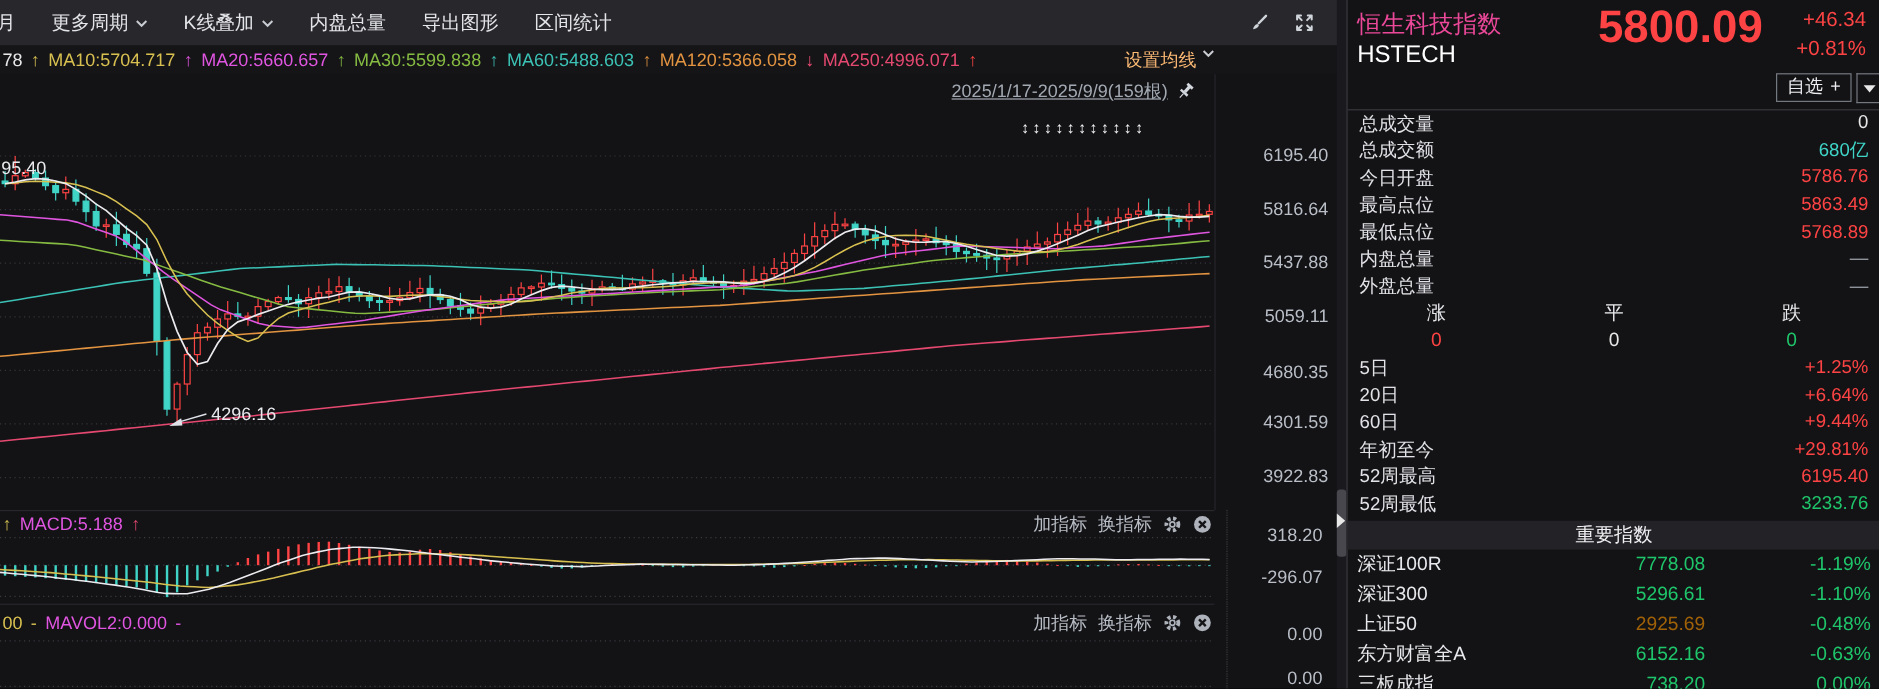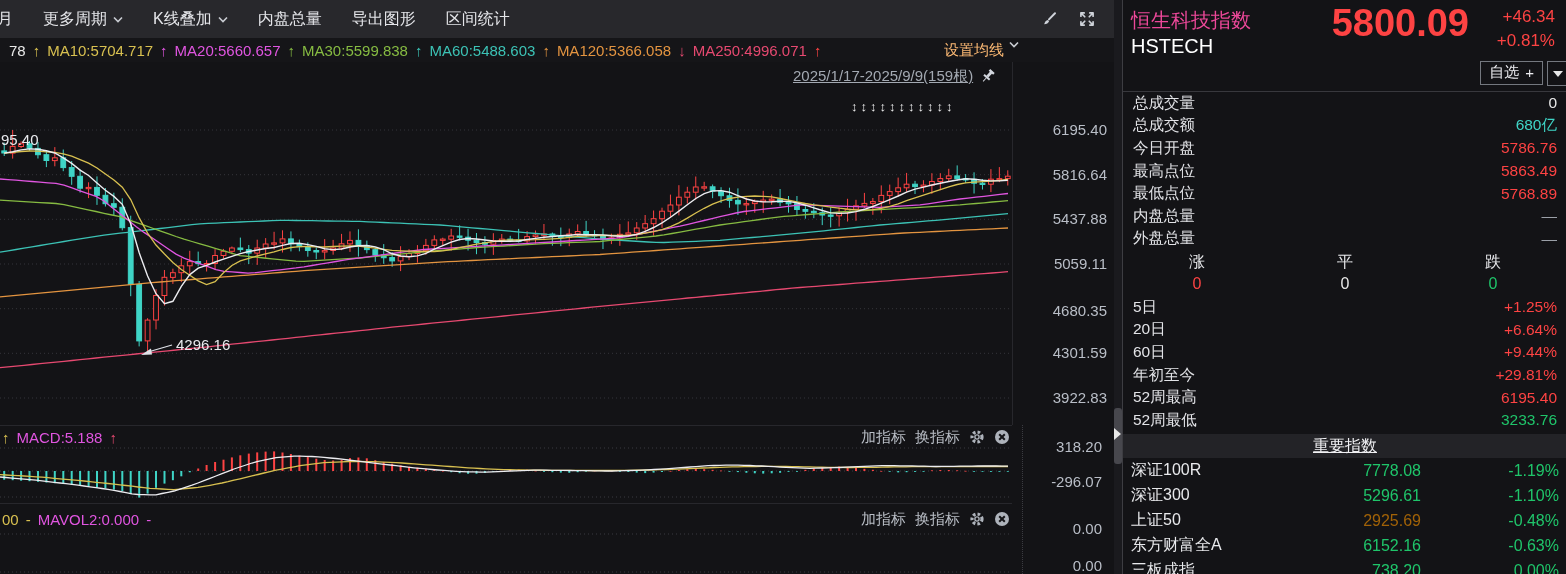--- a/index.html
+++ b/index.html
@@ -8,21 +8,21 @@
   
   .toolbar{position:absolute;left:0;top:0;width:1122px;height:38px;background:#28282c;
            border-bottom:1px solid #0b0b0d;display:flex;align-items:center;font-size:16px;color:#e4e5e9;}
   .tb-items{display:flex;align-items:center;gap:30px;padding-left:4px;}
   .tb-item{display:flex;align-items:center;gap:6px;cursor:pointer;white-space:nowrap;}
   .tb-item:first-child{margin-left:-7px;}
   .tb-icons{position:absolute;right:26px;top:0;height:38px;display:flex;gap:20px;align-items:center;}
   .caret-svg{display:inline-block;}
   
   .ma-row{position:absolute;left:0;top:38px;width:1122px;height:24px;background:#151518;display:flex;
-          align-items:center;font-size:15px;padding-left:9px;}
+          align-items:center;font-size:15px;padding-left:2px;}
   .ma-tokens{display:flex;align-items:center;gap:7px;white-space:nowrap;}
   .ma-settings{margin-left:auto;margin-right:112px;display:flex;gap:5px;color:#fdba74;cursor:pointer;font-size:15px;}
   
   .chart-main{position:absolute;left:0;top:62px;width:1012px;height:363px;}
   .axis-main{position:absolute;left:1012px;top:62px;width:102px;height:363px;border-left:1px solid #27272c;}
   .ax-lbl{position:absolute;right:8px;width:90px;text-align:right;font-size:15px;color:#b9bec7;height:18px;line-height:18px;}
   .range-link{position:absolute;left:793px;top:67px;display:flex;align-items:center;gap:6px;cursor:pointer;}
   .range-link span{font-size:15px;color:#a3a9b2;text-decoration:underline;}
   .resize-row{position:absolute;left:851px;top:99px;font-size:13px;font-weight:bold;color:#f2f2f2;letter-spacing:3px;cursor:row-resize;}
   .panel{position:absolute;left:0;width:1012px;}
@@ -49,21 +49,21 @@
   .side-chgp{position:absolute;right:12px;top:31px;font-size:17px;}
   .watch-box{position:absolute;right:24px;top:61px;border:1px solid #74787f;padding:1px 8px 2px 8px;font-size:15px;color:#ececf0;cursor:pointer;display:flex;gap:6px;align-items:center;}
   .watch-caret{position:absolute;right:0;top:61px;width:19px;height:23px;border:1px solid #74787f;border-right:none;display:flex;align-items:center;justify-content:center;cursor:pointer;}
   .watch-caret i{width:0;height:0;border-left:5px solid transparent;border-right:5px solid transparent;border-top:6px solid #e8e8e8;}
   .stats{position:absolute;left:10px;right:10px;top:92px;}
   .srow{height:22.6px;display:flex;justify-content:space-between;align-items:center;font-size:15.5px;}
   .slabel{color:#e2e3e7;}
   .advdec{position:absolute;left:0;right:0;top:251px;height:45px;display:grid;grid-template-columns:1fr 1fr 1fr;}
   .adcol{text-align:center;font-size:16px;line-height:22px;}
   .periods{position:absolute;left:10px;right:10px;top:296px;}
-  .idx-header{position:absolute;left:0;right:0;top:434px;height:24px;background:#232327;display:flex;align-items:center;justify-content:center;font-size:16px;color:#f0f0f3;text-decoration:underline;}
+  .idx-header{position:absolute;left:0;right:0;top:434px;height:24px;background:#232327;display:flex;align-items:center;justify-content:center;font-size:16px;color:#f0f0f3;}
   .indices{position:absolute;left:8px;right:8px;top:458px;}
   .irow{height:25px;display:flex;align-items:center;font-size:16px;cursor:pointer;}
   .iname{flex:0 0 180px;color:#e8e9ec;}
   .ival{flex:0 0 110px;text-align:right;}
   .ipct{flex:1;text-align:right;}
   svg{display:block;}
   .chart-annot{font-size:15px;fill:#e9eaee;}
 </style>
 </head>
 <body>

